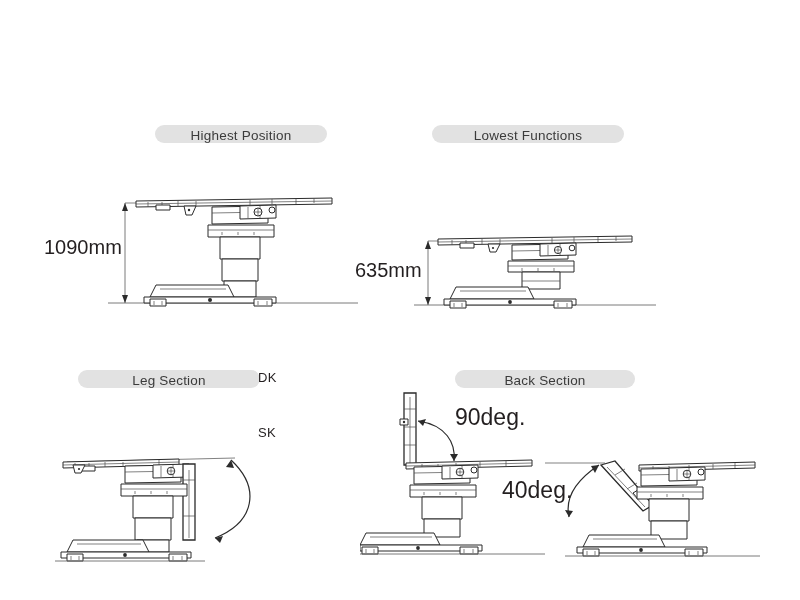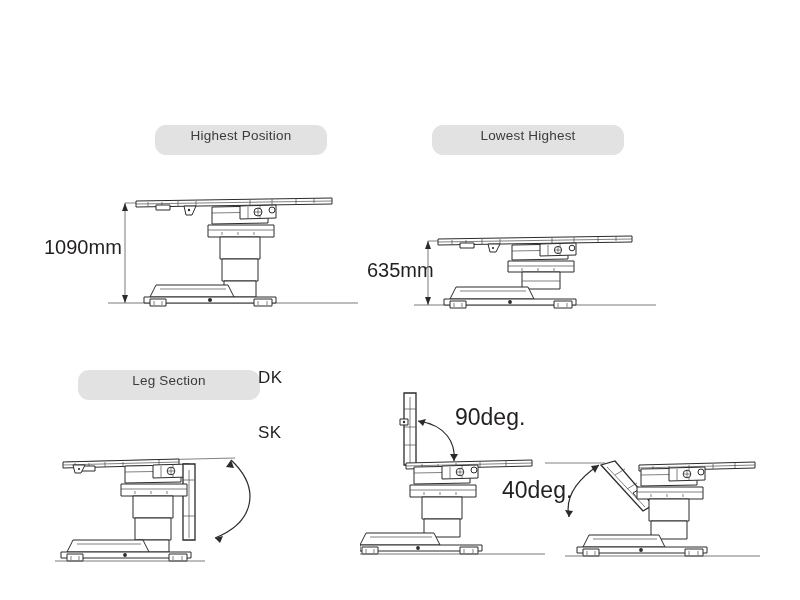--- a/index.html
+++ b/index.html
@@ -27,21 +27,21 @@
     left: 52px;
     top: 36px;
     font-size: 37px;
     font-weight: 400;
     letter-spacing: 0.5px;
     color: #231f20;
     white-space: nowrap;
   }
   .pill {
     position: absolute;
-    height: 30px;
+    height: 18px;
     line-height: 22px;
     background: #e2e2e2;
     border-radius: 11px;
     text-align: center;
     font-size: 13.5px;
     color: #3b3b3b;
     letter-spacing: 0.2px;
     white-space: nowrap;
   }
   #pill-highest { left: 155px; top: 125px; width: 172px; }
@@ -49,25 +49,25 @@
   #pill-leg     { left: 78px;  top: 370px; width: 182px; }
   #pill-back    { left: 455px; top: 370px; width: 180px; }
 
   .dim-label {
     position: absolute;
     white-space: nowrap;
     color: #231f20;
     font-size: 20px;
   }
   #dim-1090 { left: 44px;  top: 236px; }
-  #dim-635  { left: 355px; top: 259px; margin-left: 12px; }
+  #dim-635  { left: 355px; top: 259px; }
 
   .ang-group { position: absolute; white-space: nowrap; }
   .ang-group .code {
-    font-size: 17px;
+    font-size: 13px;
     color: #231f20;
     letter-spacing: 0.4px;
     display: block;
     line-height: 14px;
   }
   .ang-group .val {
     font-size: 20px;
     color: #231f20;
     display: block;
     line-height: 23px;
@@ -150,21 +150,21 @@
       <path class="thin" d="M60,104 L126,104"></path>
       <path class="wht" d="M44,112 L176,112 L176,118 L44,118 Z"></path>
       <circle class="dot" cx="110" cy="115" r="2"></circle>
 
       <path class="wht" d="M50,114 L66,114 L66,121 L50,121 Z"></path>
       <path class="wht" d="M154,114 L172,114 L172,121 L154,121 Z"></path>
       <path class="thin" d="M54,116 L54,120 M62,116 L62,120 M158,116 L158,120 M167,116 L167,120"></path>
     </svg>
   </div>
 
-  <div class="pill" id="pill-lowest">Lowest Highest</div>
+  <div class="pill" id="pill-lowest">Lowest Functions</div>
 
   <div class="dim-label" id="dim-635">635mm</div>
 
   <div class="fig" id="fig-lowest">
     <svg width="250" height="90" viewBox="0 0 250 90">
       <line class="floor" x1="6" y1="80" x2="248" y2="80"></line>
       <line class="dimline" x1="20" y1="16" x2="20" y2="80"></line>
       <polygon class="dot" points="20,16 17,24 23,24"></polygon>
       <polygon class="dot" points="20,80 17,72 23,72"></polygon>
       <line class="thin" x1="20" y1="16" x2="52" y2="16"></line>
@@ -250,20 +250,21 @@
       <path class="thin" d="M22,104 L86,104"></path>
       <path class="wht" d="M6,112 L136,112 L136,118 L6,118 Z"></path>
       <circle class="dot" cx="70" cy="115" r="1.9"></circle>
       <path class="wht" d="M12,114 L28,114 L28,121 L12,121 Z"></path>
       <path class="wht" d="M114,114 L132,114 L132,121 L114,121 Z"></path>
       <path class="thin" d="M16,116 L16,120 M24,116 L24,120 M118,116 L118,120 M127,116 L127,120"></path>
       <line class="floor" x1="0" y1="121" x2="150" y2="121"></line>
     </svg>
   </div>
 
+  <div class="pill" id="pill-back">Back Section</div>
 
   <div class="ang-inline" id="ang-back-90">90deg.</div>
   <div class="ang-inline" id="ang-back-40">40deg.</div>
 
   <div class="fig" id="fig-back90">
     <svg width="185" height="175" viewBox="0 0 185 175">
 
       <path class="wht2" d="M44,8 L56,8 L56,80 L44,80 Z"></path>
       <path class="thin" d="M50,12 L50,78"></path>
       <path class="thin" d="M44,24 L56,24 M44,42 L56,42 M44,60 L56,60"></path>

